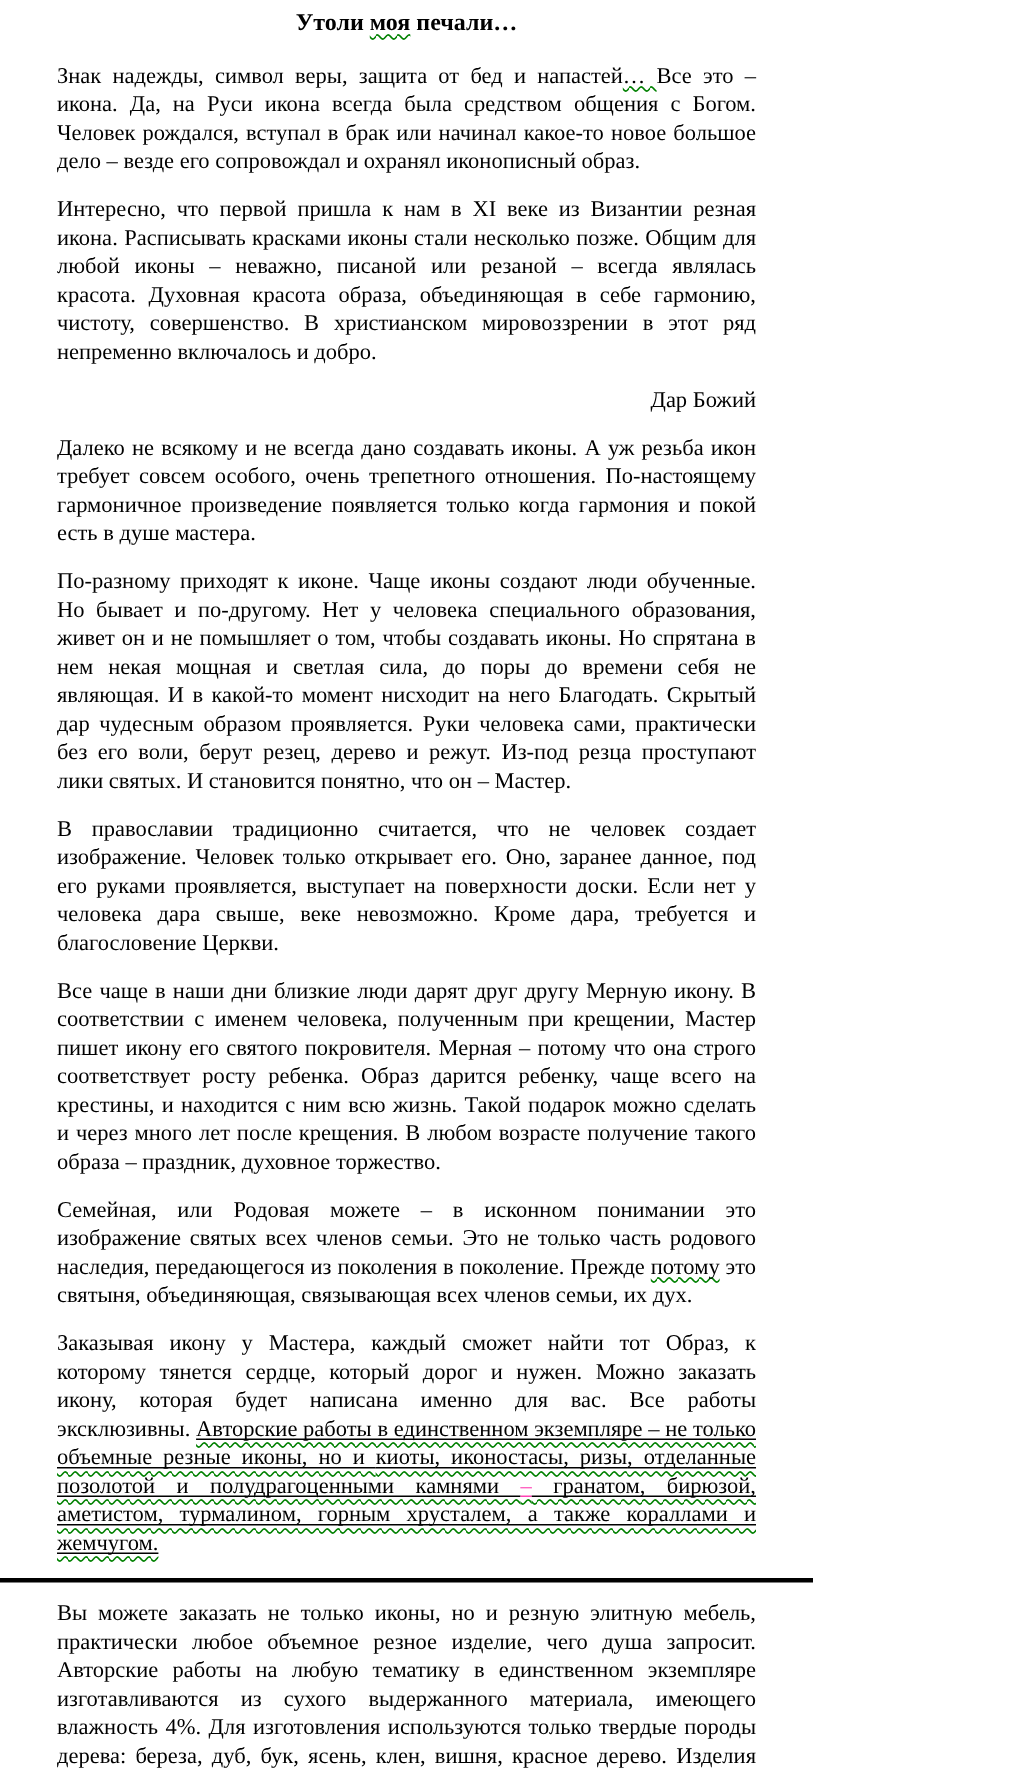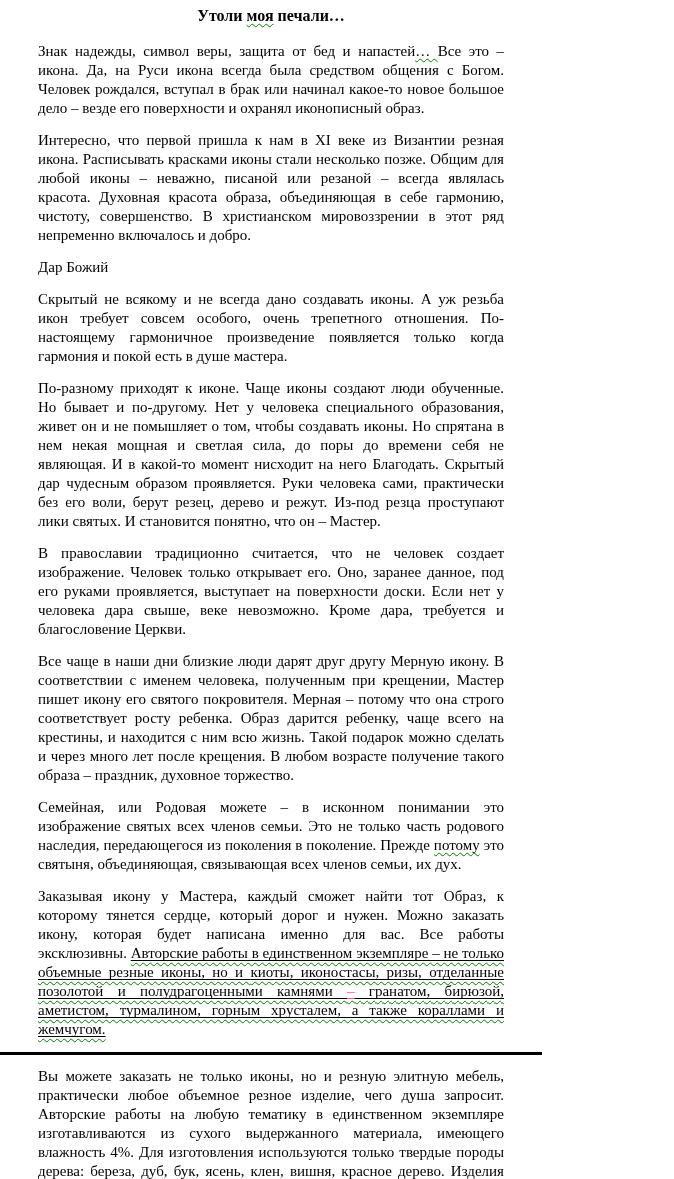--- a/index.html
+++ b/index.html
@@ -19,21 +19,21 @@
     font-weight:bold;
     text-align:center;
     margin:0 0 16px 0;
     line-height:20px;
   }
   p{
     margin:0 0 13px 0;
     text-align:justify;
   }
   p.center{
-    text-align:left;
+    text-align:right;
   }
   .divider{
     height:3px;
     background:#000000;
     margin:2px -38px 12px -38px;
   }
   .b{font-weight:normal;}
   .w{
     text-decoration-line:underline;
     text-decoration-style:wavy;
@@ -62,24 +62,24 @@
     color:#ff42b4;
     text-decoration-color:#ff42b4;
   }
 </style>
 </head>
 <body>
 
 <div class="page">
   <h1 class="title"><span>Утоли </span><span class="w">моя</span><span> печали…</span></h1>
   <div>
-      <p><span>Знак надежды, символ веры, защита от бед и напастей</span><span class="w">… </span><span>Все это – </span><span class="b">икона.</span><span> Да, на Руси икона всегда была средством общения с Богом. Человек рождался, вступал в брак или начинал какое-то новое большое дело – везде его поверхности и охранял иконописный образ.</span></p>
+      <p><span>Знак надежды, символ веры, защита от бед и напастей</span><span class="w">… </span><span>Все это – </span><span class="b">икона.</span><span> Да, на Руси икона всегда была средством общения с Богом. Человек рождался, вступал в брак или начинал какое-то новое большое дело – везде его сопровождал и охранял иконописный образ.</span></p>
       <p><span>Интересно, что первой пришла к нам в XI веке из Византии </span><span class="b">резная икона</span><span>. Расписывать красками иконы стали несколько позже. Общим для любой иконы – неважно, писаной или резаной – всегда являлась красота. Духовная красота образа, объединяющая в себе гармонию, чистоту, совершенство. В христианском мировоззрении в этот ряд непременно включалось и добро.</span></p>
       <p class="center"><span>Дар Божий</span></p>
-      <p><span>Скрытый не всякому и не всегда дано создавать иконы. А уж </span><span class="b">резьба икон</span><span> требует совсем особого, очень трепетного отношения. По-настоящему гармоничное произведение появляется только когда гармония и покой есть в душе мастера.</span></p>
+      <p><span>Далеко не всякому и не всегда дано создавать иконы. А уж </span><span class="b">резьба икон</span><span> требует совсем особого, очень трепетного отношения. По-настоящему гармоничное произведение появляется только когда гармония и покой есть в душе мастера.</span></p>
       <p><span>По-разному приходят к иконе. Чаще иконы создают люди обученные. Но бывает и по-другому. Нет у человека специального образования, живет он и не помышляет о том, чтобы создавать </span><span class="b">иконы</span><span>. Но спрятана в нем некая мощная и светлая сила, до поры до времени себя не являющая. И в какой-то момент нисходит на него Благодать. Скрытый дар чудесным образом проявляется. Руки человека сами, практически без его воли, берут резец, дерево и режут. Из-под резца проступают лики святых. И становится понятно, что он – Мастер.</span></p>
       <p><span>В православии традиционно считается, что не человек создает изображение. Человек только открывает его. Оно, заранее данное, под его руками проявляется, выступает на поверхности доски. Если нет у человека дара свыше, веке невозможно.  Кроме дара, требуется и благословение Церкви.</span></p>
       <p><span>Все чаще в наши дни близкие люди дарят друг другу </span><span class="b">Мерную икону</span><span>. В соответствии с именем человека, полученным при крещении, Мастер пишет икону его святого покровителя. Мерная – потому что она строго соответствует росту ребенка. Образ дарится ребенку, чаще всего на крестины, и находится с ним всю жизнь. Такой подарок можно сделать и через много лет после крещения. В любом возрасте получение такого образа – праздник, духовное торжество.</span></p>
       <p><span class="b">Семейная, или Родовая можете</span><span> – в исконном понимании это изображение святых всех членов семьи. Это не только часть родового наследия, передающегося из поколения в поколение. Прежде </span><span class="w">потому</span><span> это святыня, объединяющая, связывающая всех членов семьи, их дух.</span></p>
       <p><span class="b">Заказывая икону</span><span> у Мастера, каждый сможет найти тот Образ, к которому тянется сердце, который дорог и нужен. Можно заказать икону, которая будет написана именно для вас. Все работы эксклюзивны. </span><span class="w2"><span class="u">Авторские работы в единственном экземпляре – не только объемные резные иконы, но и </span></span><span class="w2"><span class="u b">киоты, иконостасы, ризы</span></span><span class="w2"><span class="u">, отделанные позолотой и полудрагоценными камнями </span></span><span class="w2"><span class="u m">–</span></span><span class="w2"><span class="u"> гранатом, бирюзой, аметистом, турмалином, горным хрусталем, а также кораллами и жемчугом.</span></span></p>
       <div class="divider"></div>
       <p><span>Вы можете заказать не только иконы, но  и резную элитную мебель, практически любое объемное резное изделие, чего душа запросит. Авторские работы на любую тематику в единственном экземпляре изготавливаются из сухого выдержанного материала, имеющего влажность 4%. Для изготовления используются только твердые породы дерева: береза, дуб, бук, ясень, клен, вишня, красное дерево. Изделия могут быть позолочены, инкрустированы вставками из полудрагоценных камней. Дерево – живой, почти одушевленный  материал и наполнит ваш дом теплом.</span></p>
     </div>
 </div>
 

